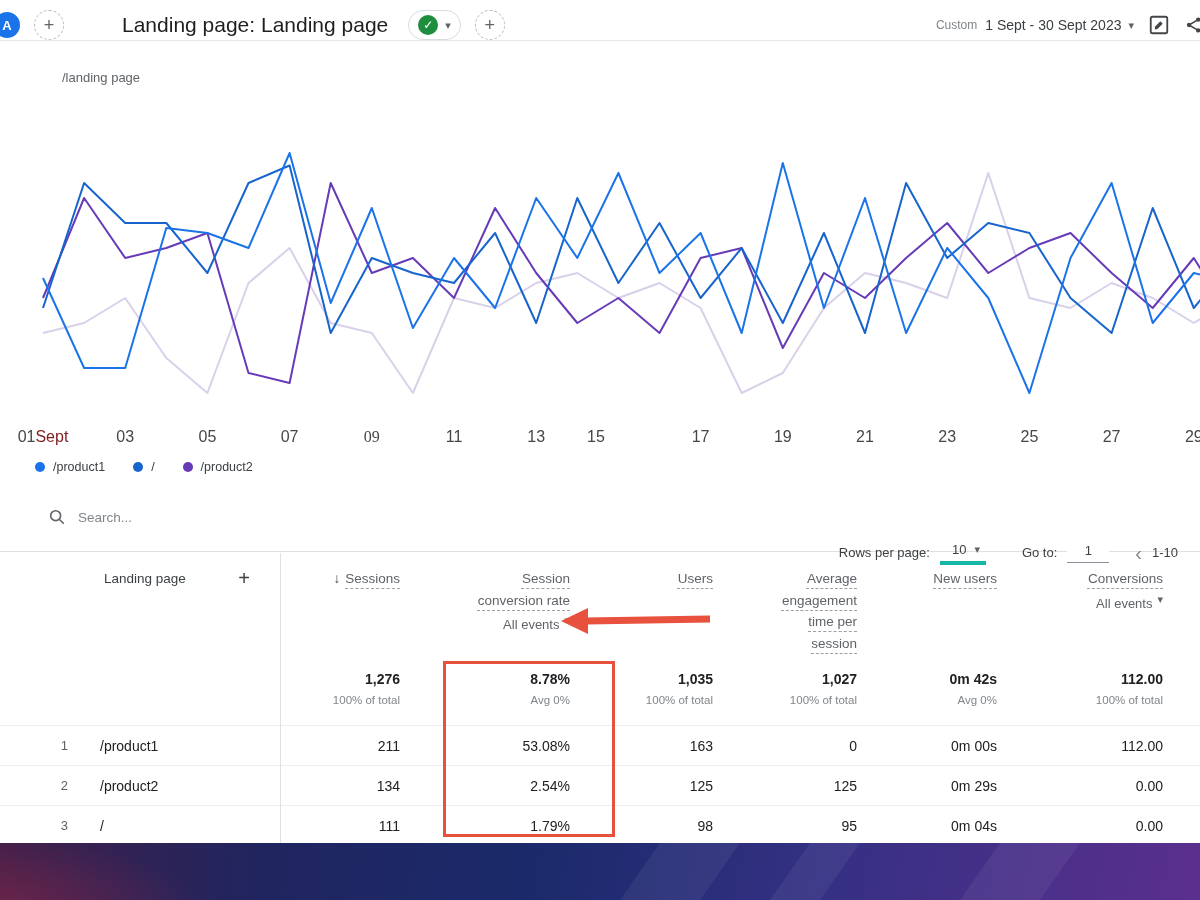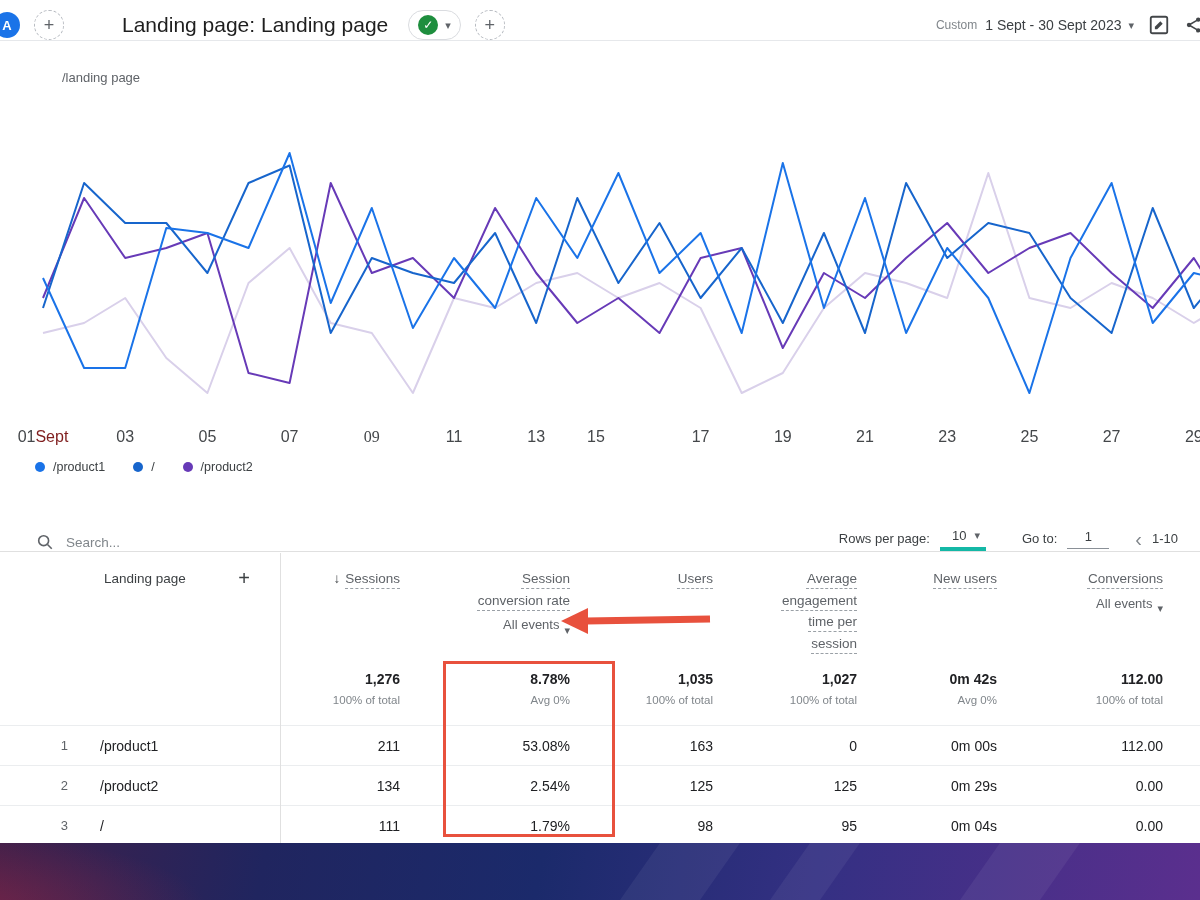--- a/index.html
+++ b/index.html
@@ -43,43 +43,43 @@
   .x-axis { position:relative; width:1200px; height:36px; }
   .tick { position:absolute; top:0; transform:translateX(-50%); font-size:16px; color:#44474a;
     display:flex; flex-direction:row; align-items:flex-start; line-height:1.35;margin-top:8px; }
   .tick-sub { color:#7f1d1d; }
   .legend { position:absolute; top:372px; left:35px; display:flex; gap:28px; align-items:center; }
   .legend-item { display:flex; align-items:center; gap:8px; font-size:12.5px; color:#3c4043; }
   .dot { width:10px; height:10px; border-radius:50%; display:inline-block; background:#1a73e8; }
 
   
   .table-section { position:absolute; top:508px; left:0; width:1200px; height:340px; z-index:2; background:#fff; }
-  .search-row { height:44px; display:flex; align-items:flex-end; padding:0 14px 0 36px;
+  .search-row { height:44px; display:flex; align-items:flex-start; padding:0 14px 0 48px;
     border-bottom:1px solid #e0e0e0; }
   .search-box { display:flex; align-items:center; gap:12px; flex:0 0 auto; }
   .search-input { border:none; outline:none; font-size:13.5px; color:#3c4043; width:200px;
     font-family:"Liberation Sans", sans-serif; }
   .search-input::placeholder { color:#80868b; }
-  .table-controls { margin-left:auto; display:flex; align-items:center; gap:10px; font-size:13px; color:#3c4043; }
+  .table-controls { margin-left:auto; display:flex; align-items:center; gap:10px; font-size:13px; color:#3c4043;margin-top:32px; }
   .select-ctl { display:flex; align-items:center; gap:8px; border-bottom:4px solid #14b8a6;
     padding:2px 4px 4px 10px; min-width:46px; justify-content:center; cursor:pointer; }
   .goto-input { width:42px; border:none; border-bottom:1px solid #8a9097; outline:none;
     text-align:center; font-size:13px; color:#3c4043; padding-bottom:4px;
     font-family:"Liberation Sans", sans-serif; }
   .chevron-left { font-size:20px; color:#80868b; margin-left:16px; cursor:pointer; line-height:1; }
   .pagination-range { white-space:nowrap; overflow:hidden; width:34px; }
 
   .t-grid { display:grid; grid-template-columns:280px 120px 170px 143px 144px 140px 203px; }
   .t-head { height:105px; }
   .t-head > div { padding-top:16px; text-align:right; font-size:13.5px; color:#5f6368; line-height:1.6; }
   .h-label { text-decoration:underline dashed; text-decoration-color:#9aa0a6;
     text-decoration-thickness:1px; text-underline-offset:5px; }
   .h-wrap { display:inline-block; text-align:right; }
   .h-filter { color:#5f6368; font-size:13px; margin-top:4px; display:inline-flex; gap:5px;
-    align-items:flex-end; cursor:pointer; }
+    align-items:flex-start; cursor:pointer; }
   .sort-arrow { color:#3c4043; margin-right:5px; text-decoration:none; display:inline-block; }
   .dim-head { display:flex; align-items:flex-start; justify-content:space-between;
     padding:16px 30px 0 104px !important; text-align:left !important; color:#3c4043 !important; }
   .add-dim { font-size:20px; color:#3c4043; cursor:pointer; line-height:1; }
 
   .t-totals { height:68px; }
   .t-totals > div { text-align:right; padding-top:14px; }
   .tot-val { font-size:14px; font-weight:700; color:#202124; }
   .tot-sub { font-size:11.5px; color:#80868b; margin-top:7px; }
 

